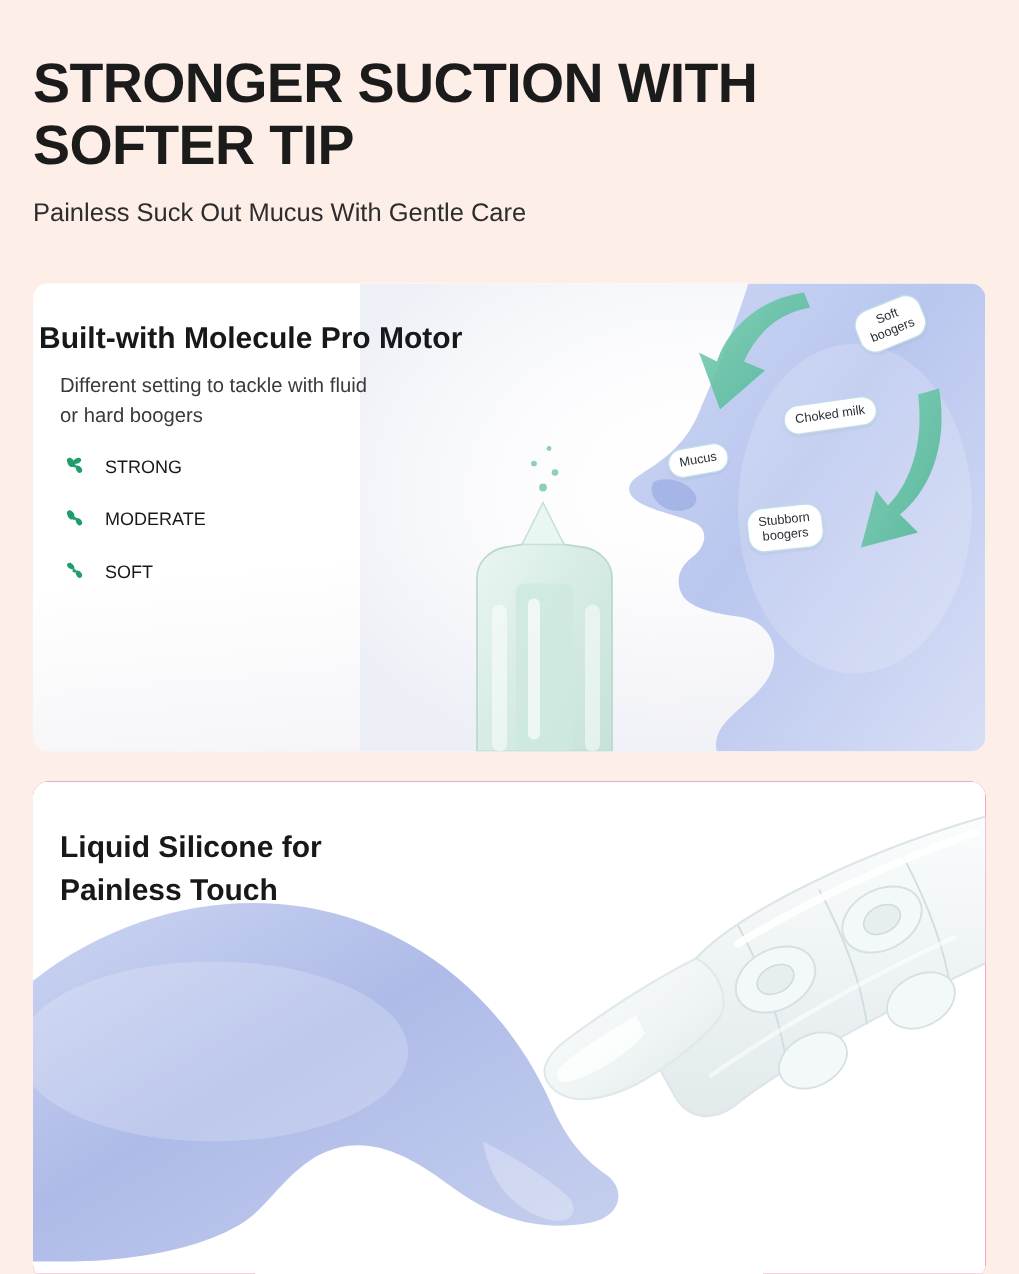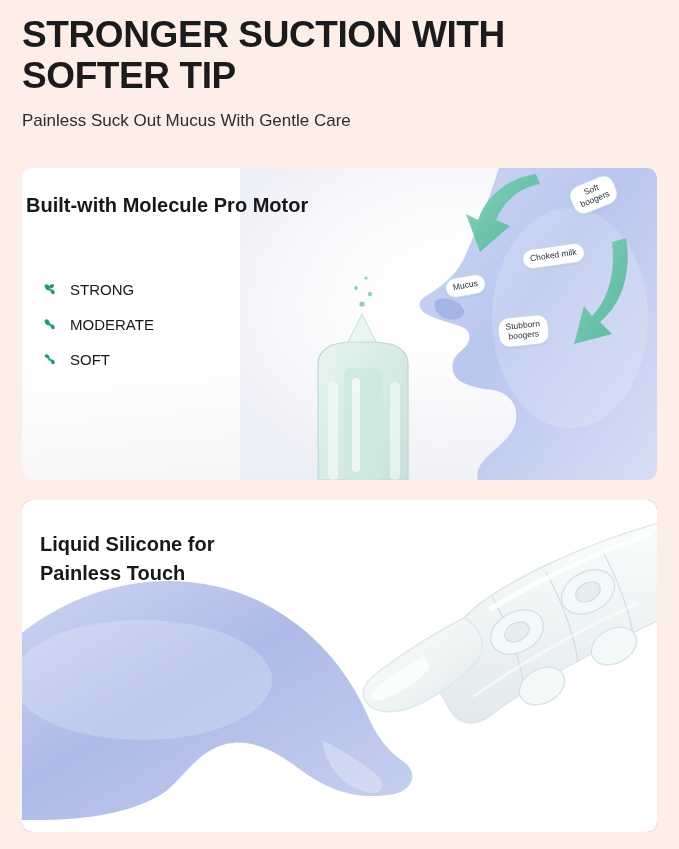--- a/index.html
+++ b/index.html
@@ -11,20 +11,21 @@
     height: 849px;
     background: #fdeee7;
     font-family: "Liberation Sans", sans-serif;
     overflow: hidden;
     position: relative;
   }
   .page {
     position: absolute;
     inset: 0;
     background: #fdeee7;
+    margin-top: 21px;
   }
 
   
   .header {
     position: absolute;
     left: 22px;
     top: 14px;
     width: 640px;
   }
   .headline {
@@ -89,21 +90,21 @@
     flex-direction: column;
     gap: 16px;
   }
   .setting-row {
     display: flex;
     align-items: center;
     gap: 11px;
   }
   .fan-icon { width: 19px; height: 19px; display:block; }
   .setting-label {
-    font-size: 15px;
+    font-size: 12px;
     color: #17181a;
   }
 
   
   .illus1 {
     position: absolute;
     left: 218px;
     top: 0;
     width: 417px;
     height: 312px;
@@ -225,20 +226,22 @@
 
       <div class="tag" id="tag-soft-boogers">Soft
 boogers</div>
       <div class="tag" id="tag-choked-milk">Choked milk</div>
       <div class="tag" id="tag-mucus">Mucus</div>
       <div class="tag" id="tag-stubborn">Stubborn
 boogers</div>
     </div>
 
     <div class="panel-title">Built-with Molecule Pro Motor</div>
+    <div class="panel-sub">Different setting to tackle with fluid
+or hard boogers</div>
 
     <div class="settings">
 
       <div class="setting-row">
         <span>
           <svg class="fan-icon" viewBox="0 0 24 24" aria-hidden="true">
             <g fill="#1f9d6b">
               <path d="M12 11.2c.6-2.4-.4-4.6-2.6-5.6-1.9-.9-3.7.3-3.4 2 .3 1.8 2.6 3.3 6 3.6z"></path>
               <path d="M12.8 12c2.4-.6 4.6.4 5.6 2.6.9 1.9-.3 3.7-2 3.4-1.8-.3-3.3-2.6-3.6-6z"></path>
               <path d="M11.2 12.8c-2.4.6-4.6-.4-5.6-2.6-.9-1.9.3-3.7 2-3.4 1.8.3 3.3 2.6 3.6 6z" transform="rotate(180 8.5 9.9)"></path>

